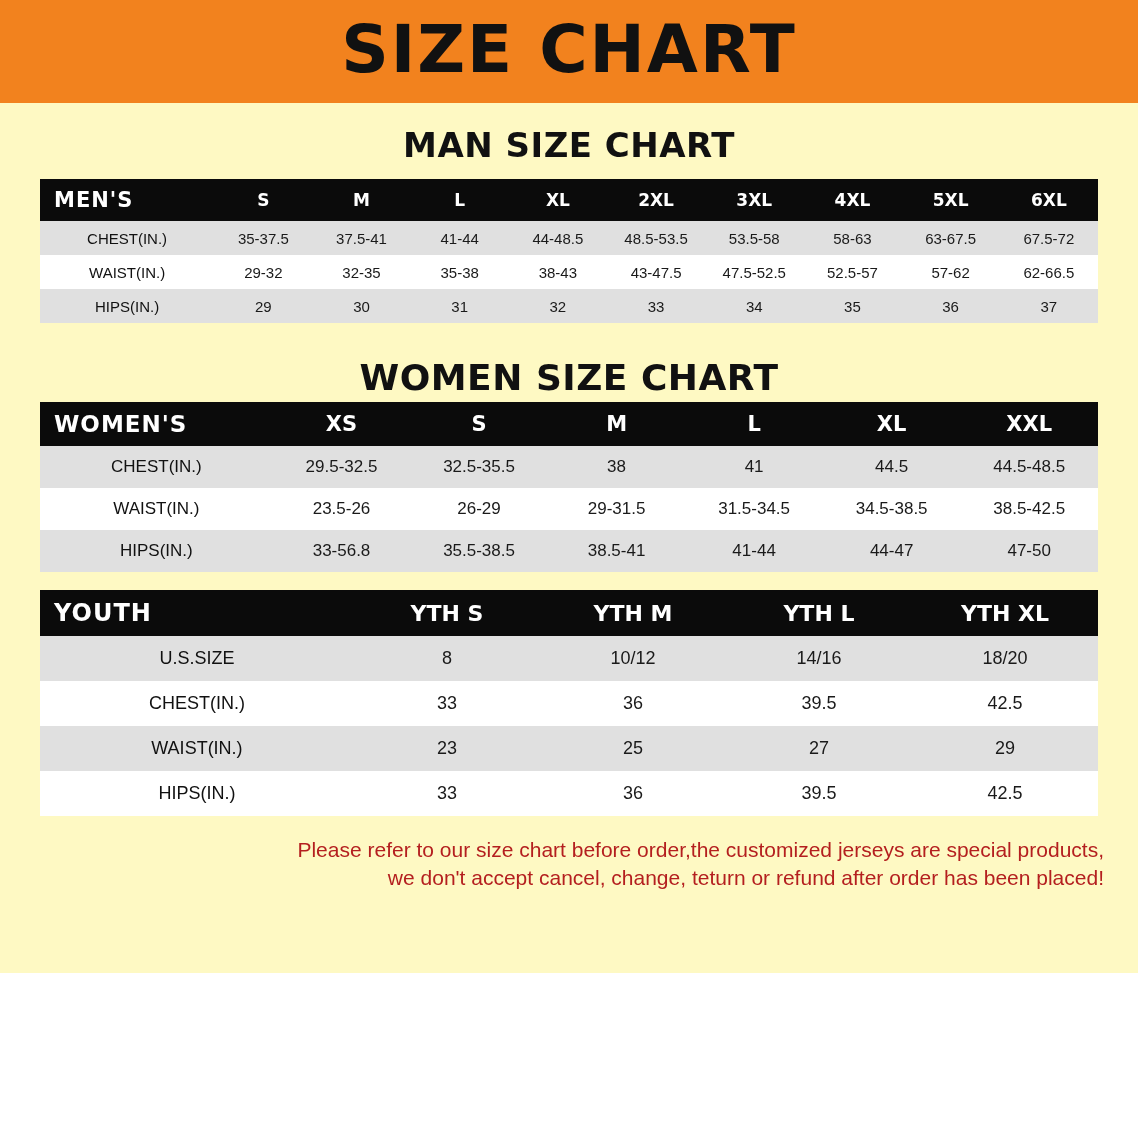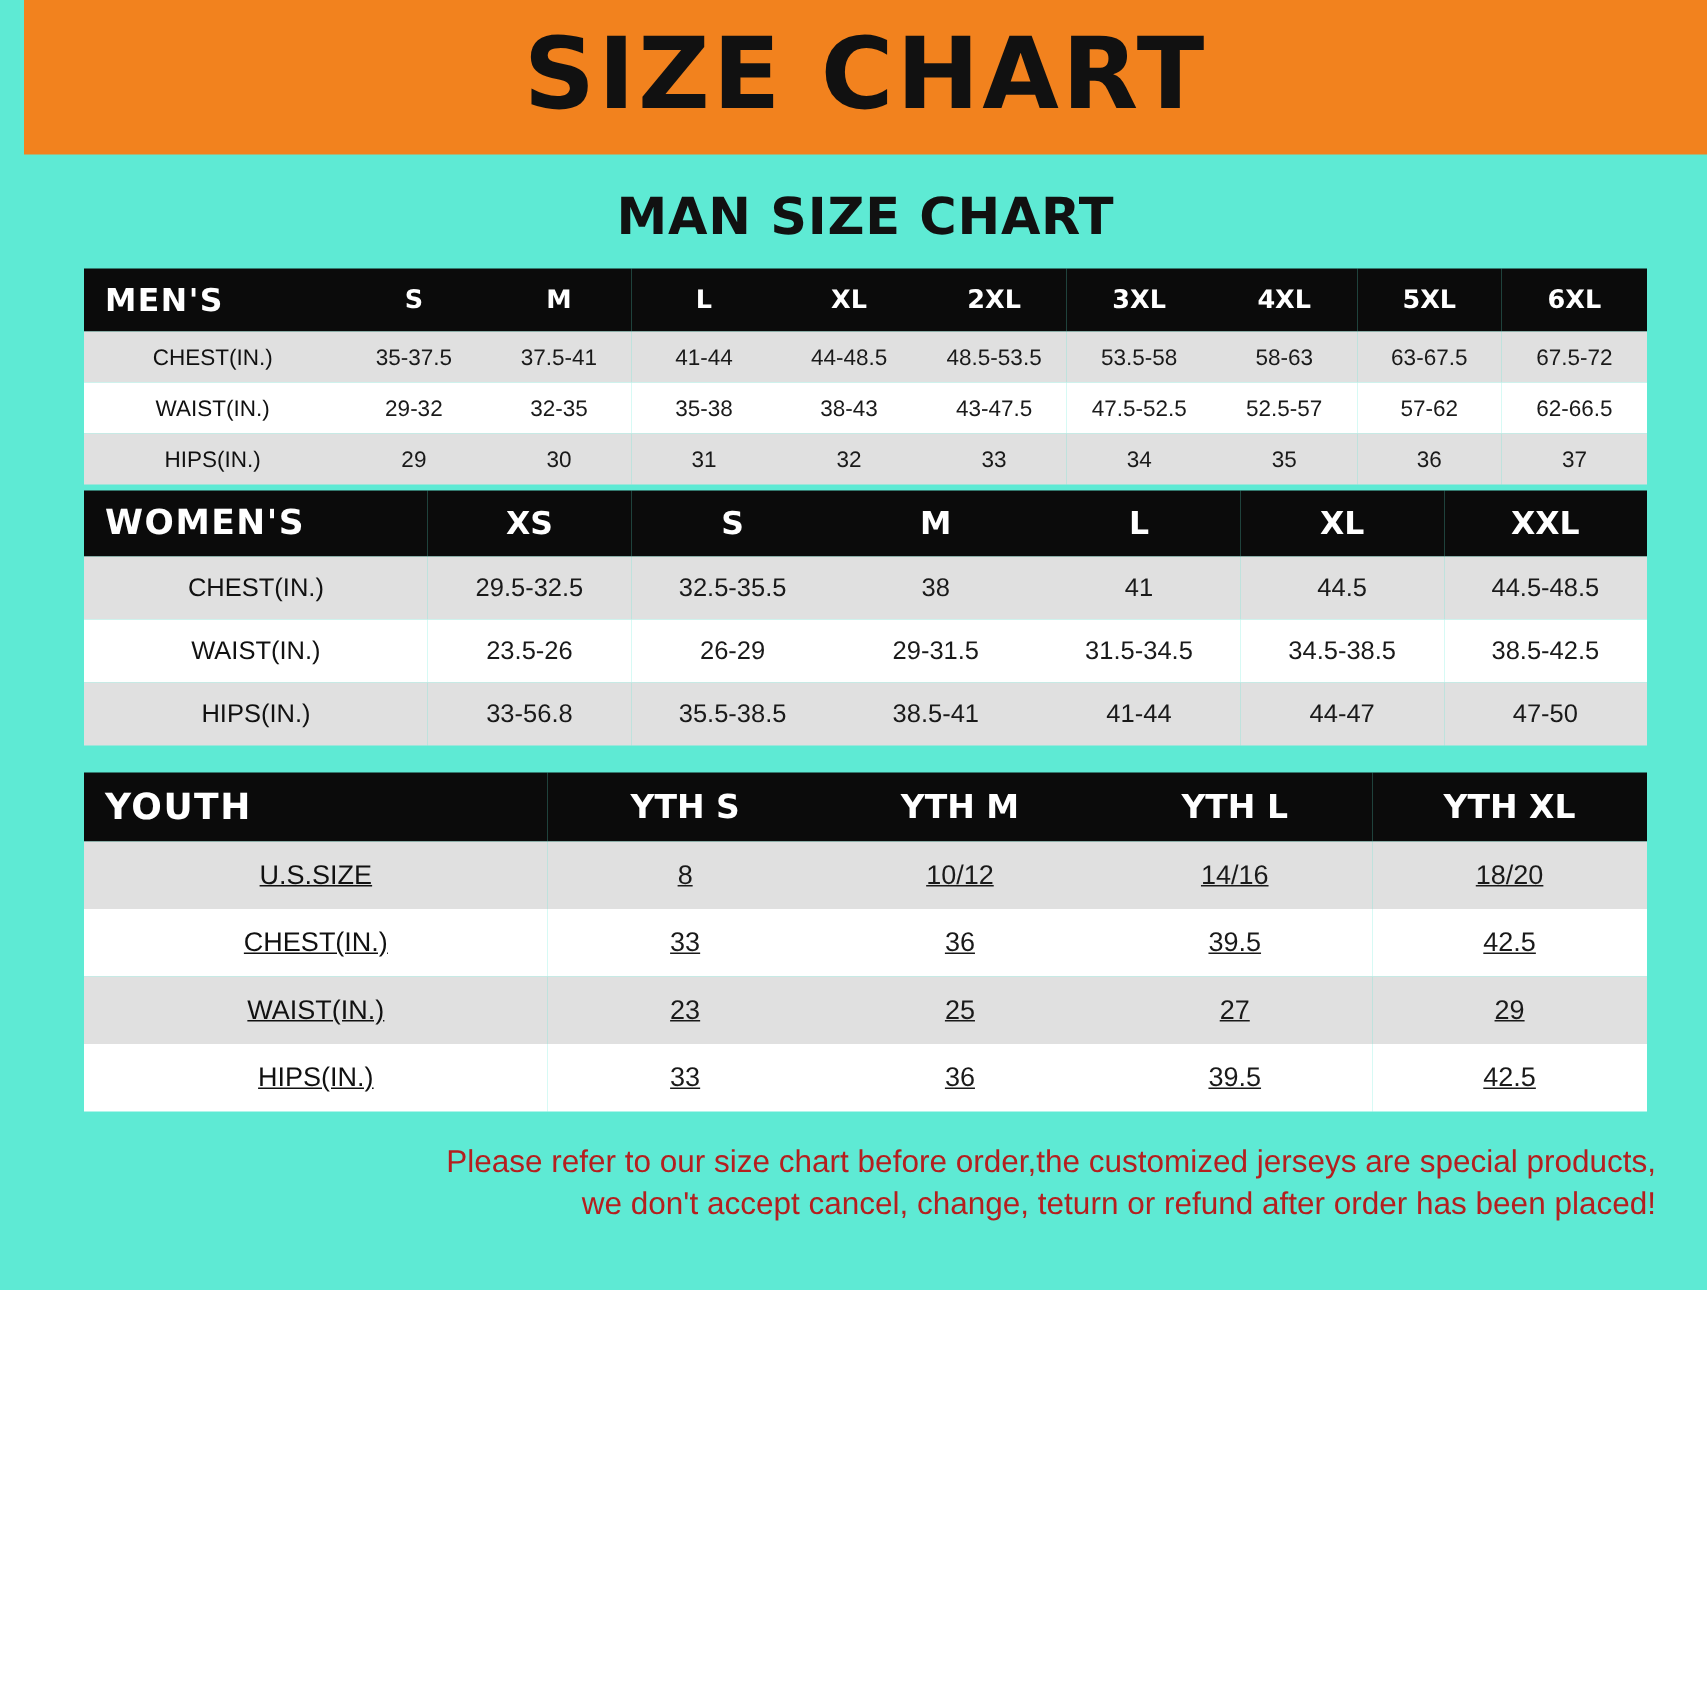--- a/index.html
+++ b/index.html
@@ -10,24 +10,23 @@
   }
   body {
     width: 1138px;
     height: 1132px;
     font-family: "Liberation Sans", sans-serif;
     color: #111111;
     overflow: hidden;
   }
   .page {
     width: 1138px;
-    height: 860px;
+    height: 973px;
     position: relative;
-    background: #5eead4;
-    padding-left: 16px;
+    background: #fef9c3;
   }
 
   
   .banner {
     height: 103px;
     background: #f2821e;
     display: flex;
     align-items: center;
     justify-content: center;
   }
@@ -110,21 +109,21 @@
 
   
   #women-table thead th { font-size: 21px; }
   #women-table thead th.rowlabel { font-size: 23px; }
   #women-table tbody td { font-size: 17px; }
   #women-table tbody tr { height: 42px; }
 
   
   #youth-table thead th { font-size: 22px; }
   #youth-table thead th.rowlabel { font-size: 24px; }
-  #youth-table tbody td { font-size: 18px; text-decoration: underline; }
+  #youth-table tbody td { font-size: 18px; }
   #youth-table tbody tr { height: 45px; }
 
   .men-wrap { margin-top: 14px; border-radius: 16px; }
   .women-wrap { margin-top: 4px; }
   .youth-wrap { margin-top: 18px; }
 
   
   .note {
     margin: 20px 34px 0 34px;
     color: #b41f1f;
@@ -207,20 +206,21 @@
           <td>33</td>
           <td>34</td>
           <td>35</td>
           <td>36</td>
           <td>37</td>
         </tr>
       </tbody>
     </table>
   </div>
 
+  <div class="section-title title-women">WOMEN SIZE CHART</div>
 
   <div class="table-wrap women-wrap">
     <table id="women-table">
       <colgroup>
         <col style="width:22%">
         <col style="width:13%">
           <col style="width:13%">
           <col style="width:13%">
         <col style="width:13%">
           <col style="width:13%">

